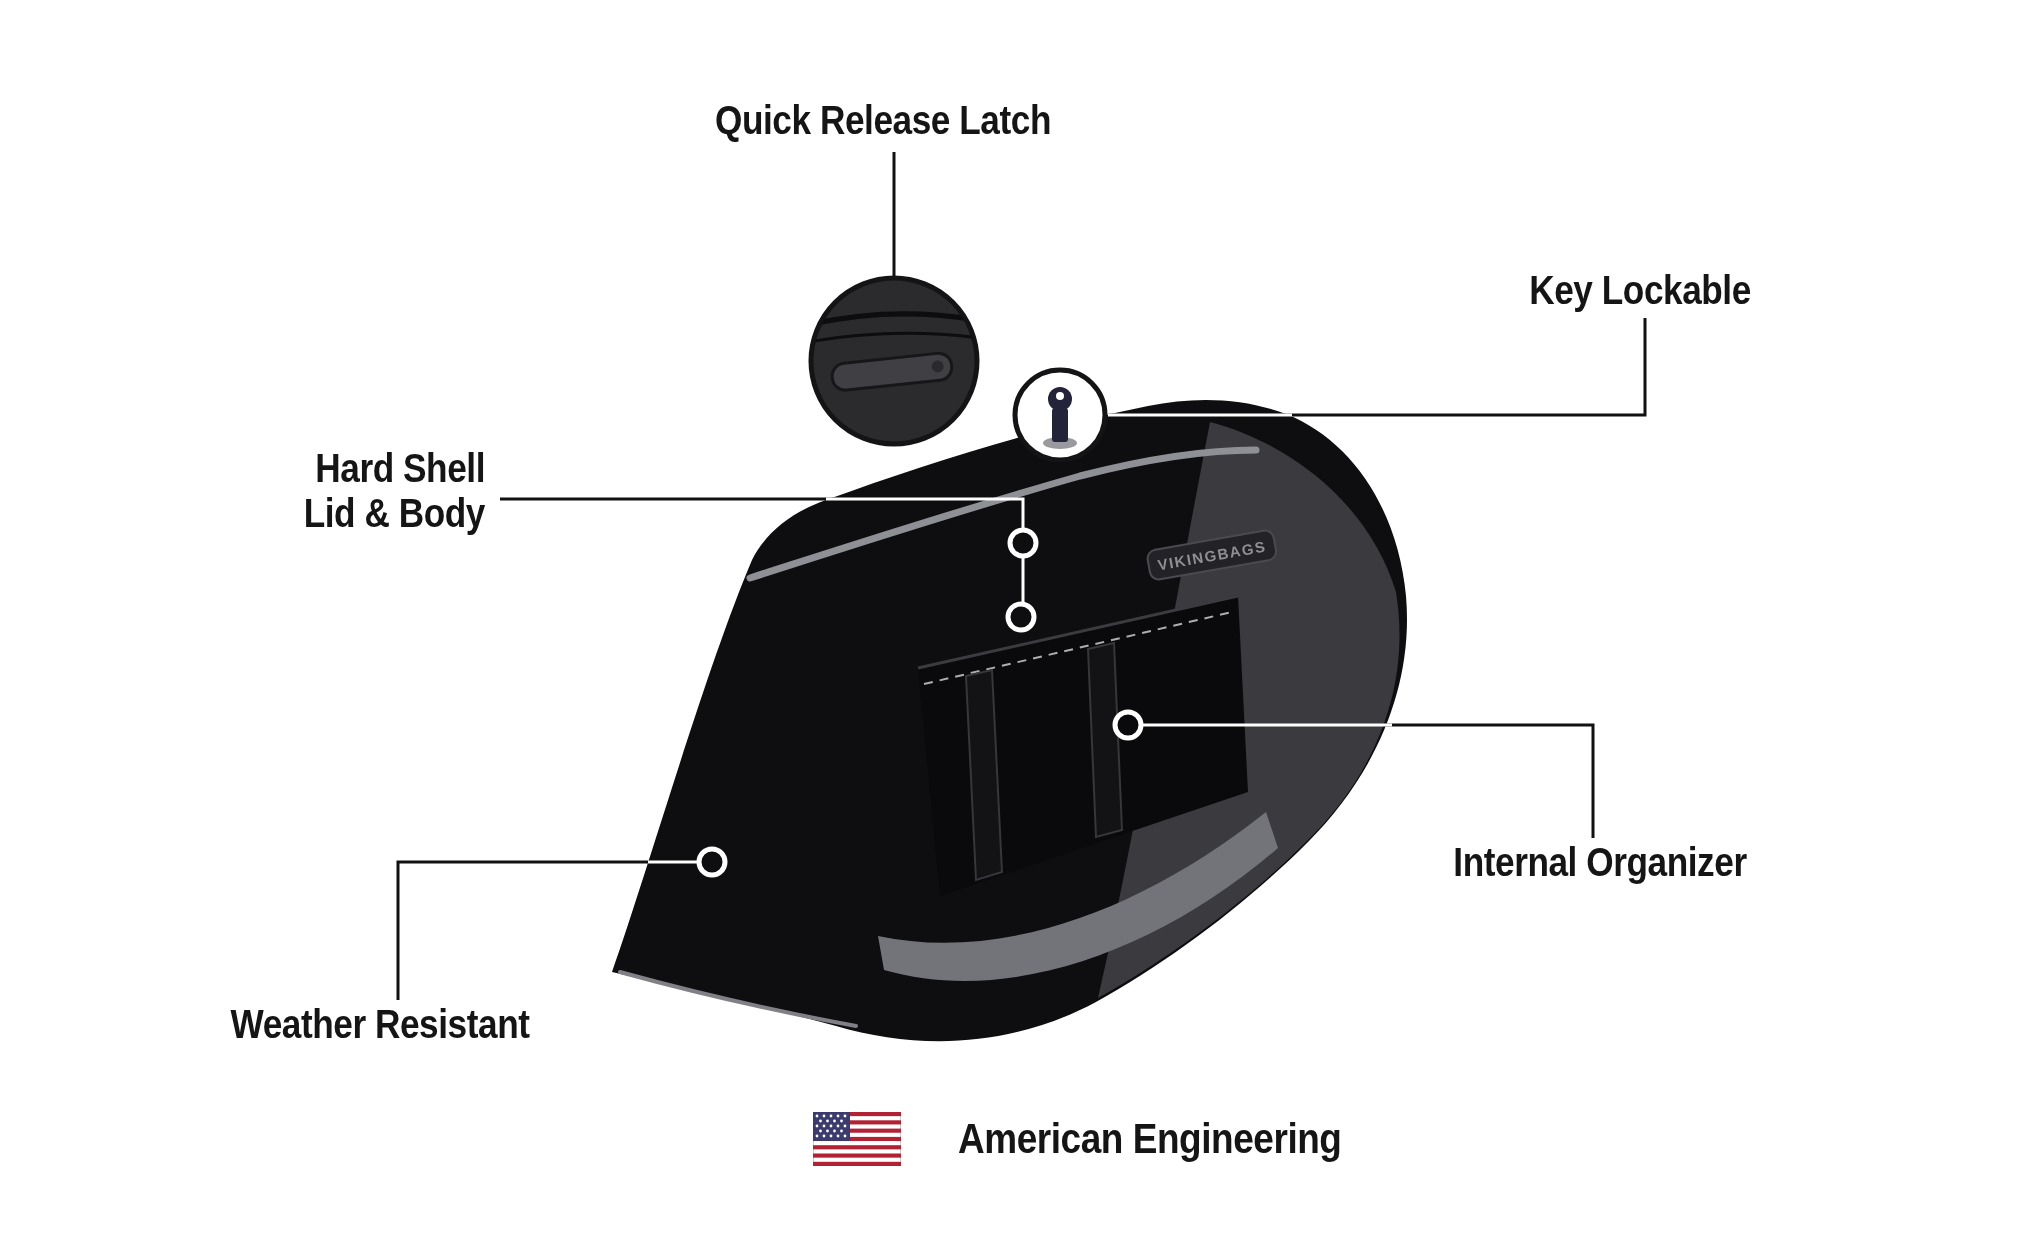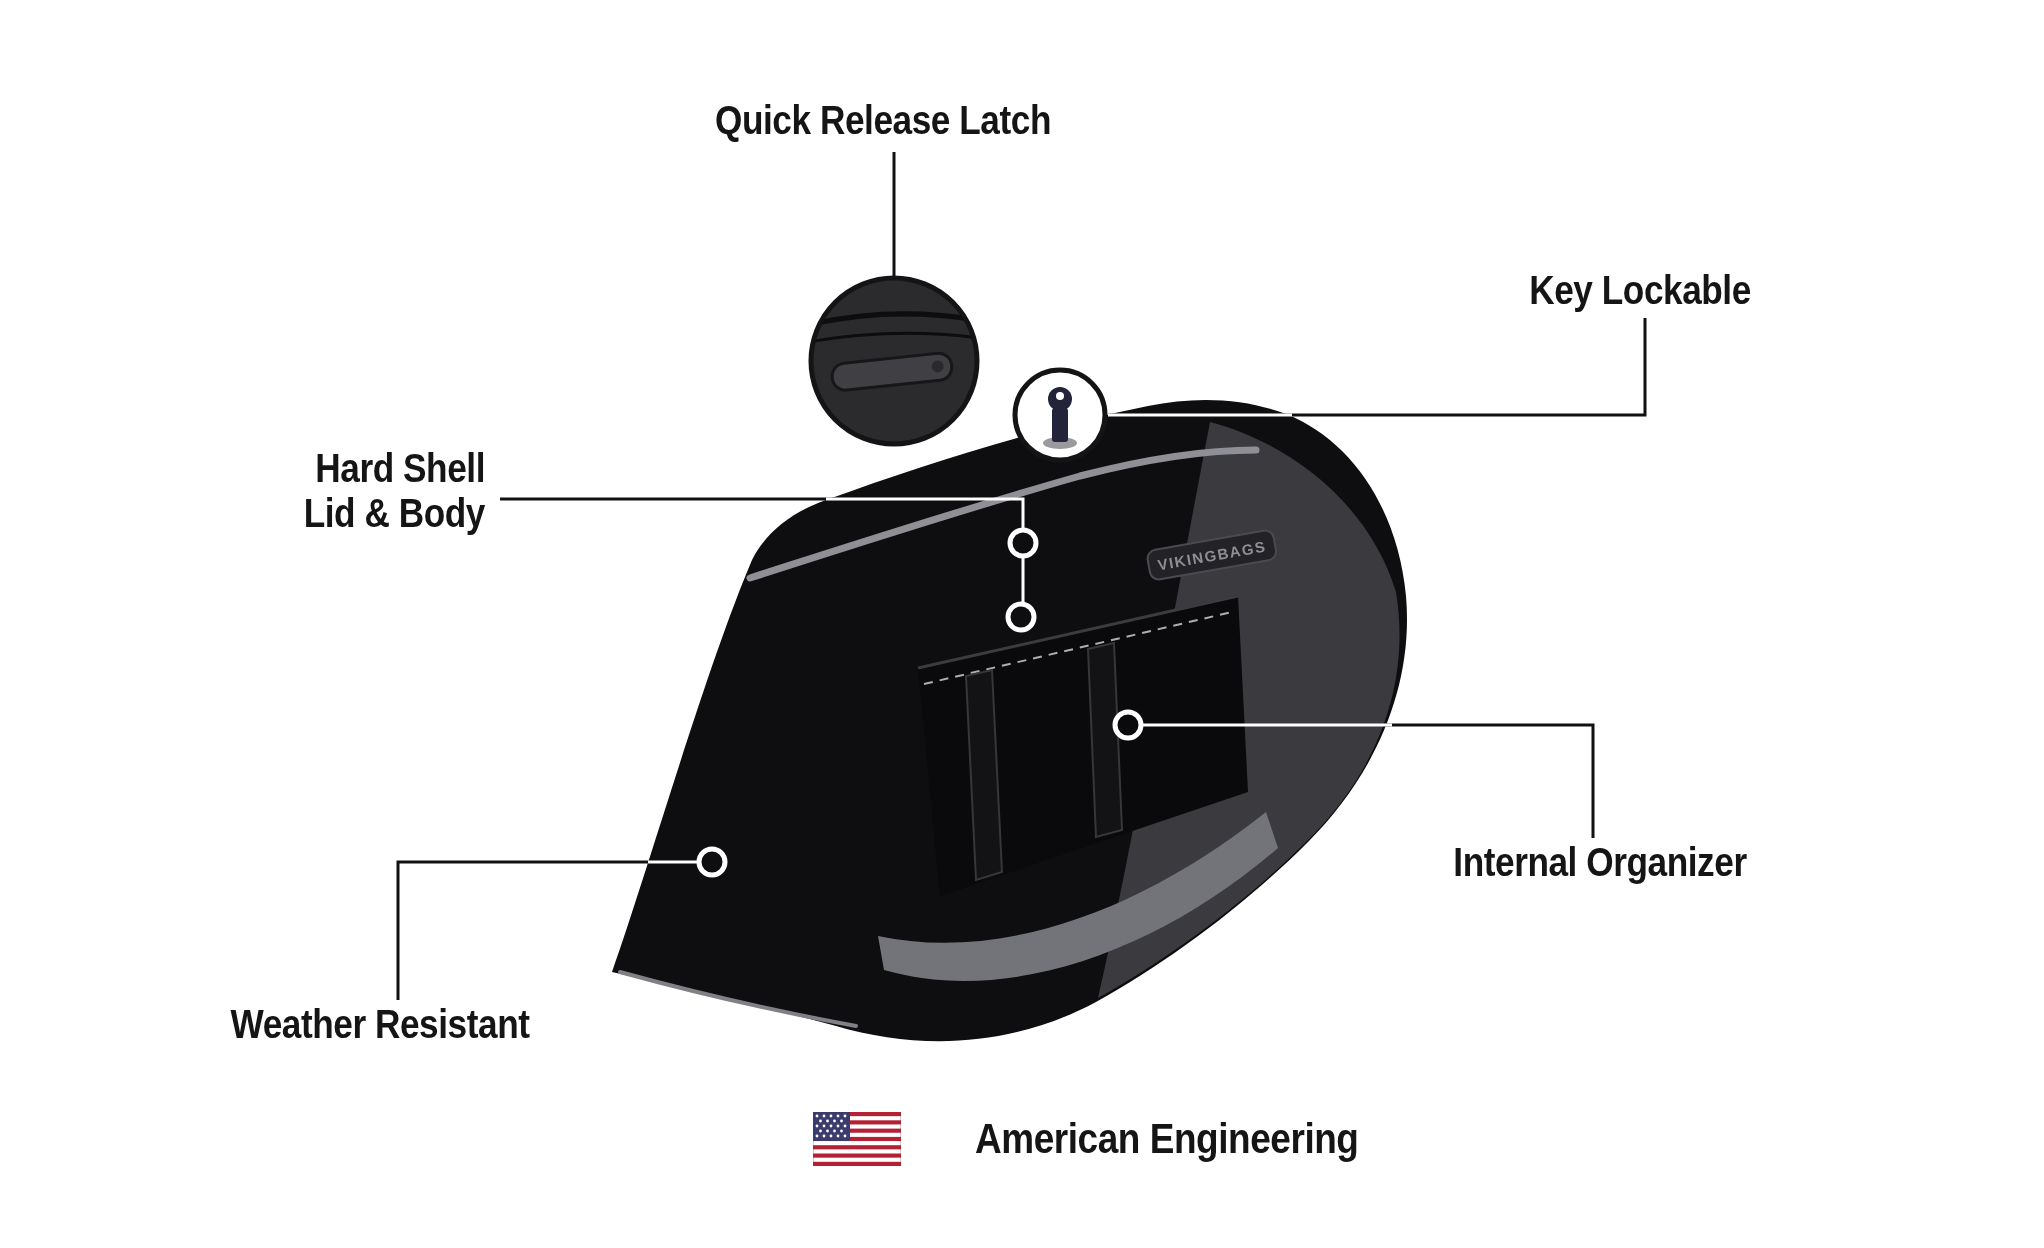--- a/index.html
+++ b/index.html
@@ -22,21 +22,21 @@
     line-height: 45px;
   }
   .label.centered { transform: translateX(-50%) scaleX(0.88); }
   .label.right-block { text-align: right; transform: scaleX(0.88); transform-origin: right center; }
   .footer-row {
     position: absolute;
     left: 769px;
     top: 1112px;
     display: flex;
     align-items: center;
-    gap: 74px;
+    gap: 57px;
     padding-left: 44px;
   }
   .footer-text {
     font-weight: 700;
     font-size: 42px;
     color: #151515;
     letter-spacing: -0.5px;
     white-space: nowrap;
     transform: scaleX(0.88);
     transform-origin: left center;

